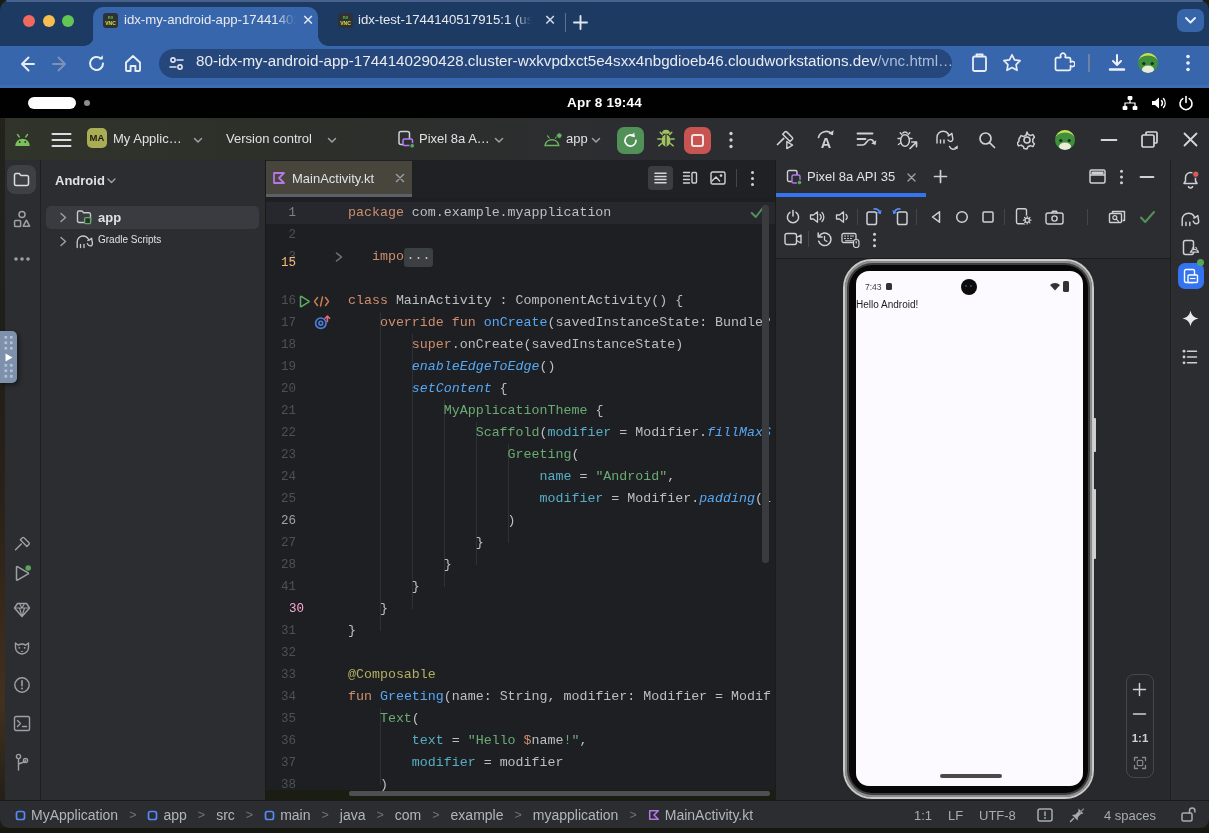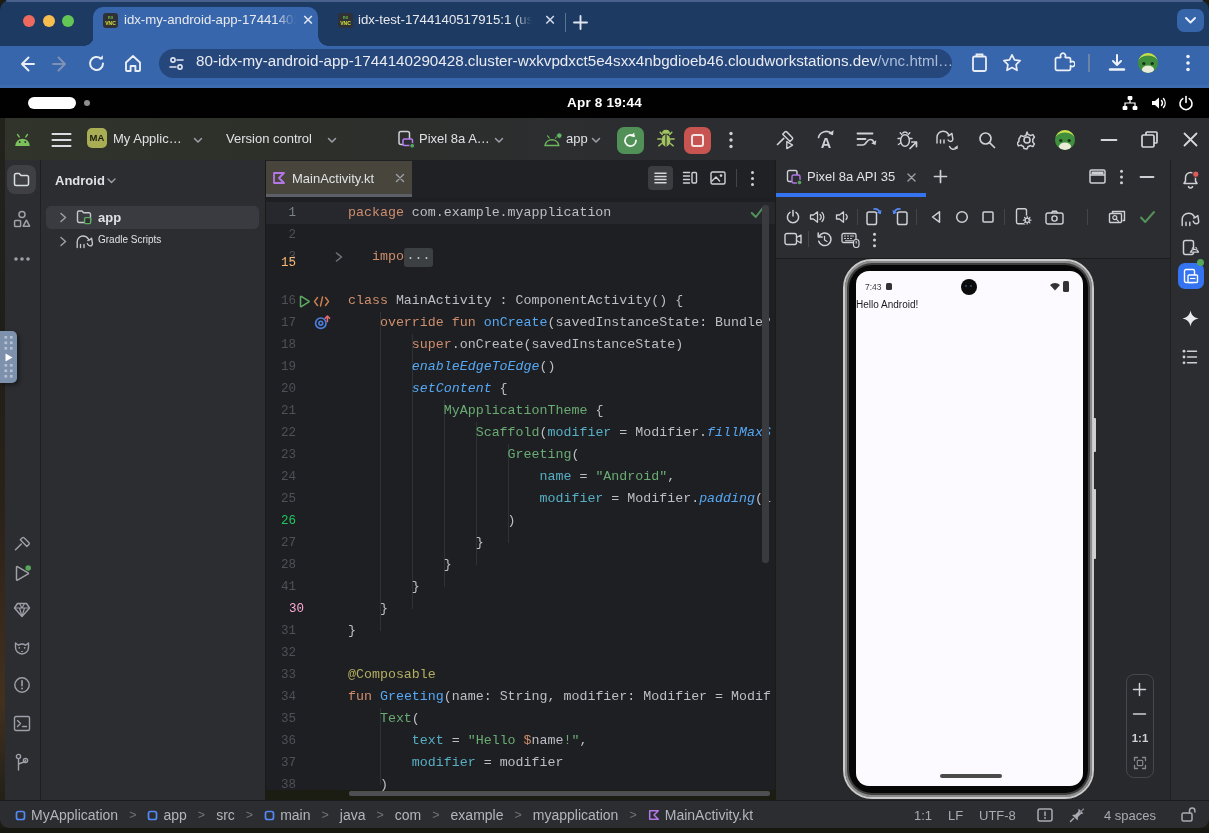--- a/index.html
+++ b/index.html
@@ -422,21 +422,21 @@
 <div class="lnum" style="left:258px;top:290px;color:#4d5157;">16</div>
 <div class="lnum" style="left:258px;top:312px;color:#4d5157;">17</div>
 <div class="lnum" style="left:258px;top:334px;color:#4d5157;">18</div>
 <div class="lnum" style="left:258px;top:356px;color:#4d5157;">19</div>
 <div class="lnum" style="left:258px;top:378px;color:#4d5157;">20</div>
 <div class="lnum" style="left:258px;top:400px;color:#4d5157;">21</div>
 <div class="lnum" style="left:258px;top:422px;color:#4d5157;">22</div>
 <div class="lnum" style="left:258px;top:444px;color:#4d5157;">23</div>
 <div class="lnum" style="left:258px;top:466px;color:#4d5157;">24</div>
 <div class="lnum" style="left:258px;top:488px;color:#4d5157;">25</div>
-<div class="lnum" style="left:258px;top:510px;color:#22c55e;">26</div>
+<div class="lnum" style="left:258px;top:510px;color:#a3a3a3;">26</div>
 <div class="lnum" style="left:258px;top:532px;color:#4d5157;">27</div>
 <div class="lnum" style="left:258px;top:554px;color:#4d5157;">28</div>
 <div class="lnum" style="left:258px;top:576px;color:#4d5157;">41</div>
 <div class="lnum" style="left:266px;top:598px;color:#f9a8d4;">30</div>
 <div class="lnum" style="left:258px;top:620px;color:#4d5157;">31</div>
 <div class="lnum" style="left:258px;top:642px;color:#4d5157;">32</div>
 <div class="lnum" style="left:258px;top:664px;color:#4d5157;">33</div>
 <div class="lnum" style="left:258px;top:686px;color:#4d5157;">34</div>
 <div class="lnum" style="left:258px;top:708px;color:#4d5157;">35</div>
 <div class="lnum" style="left:258px;top:730px;color:#4d5157;">36</div>

